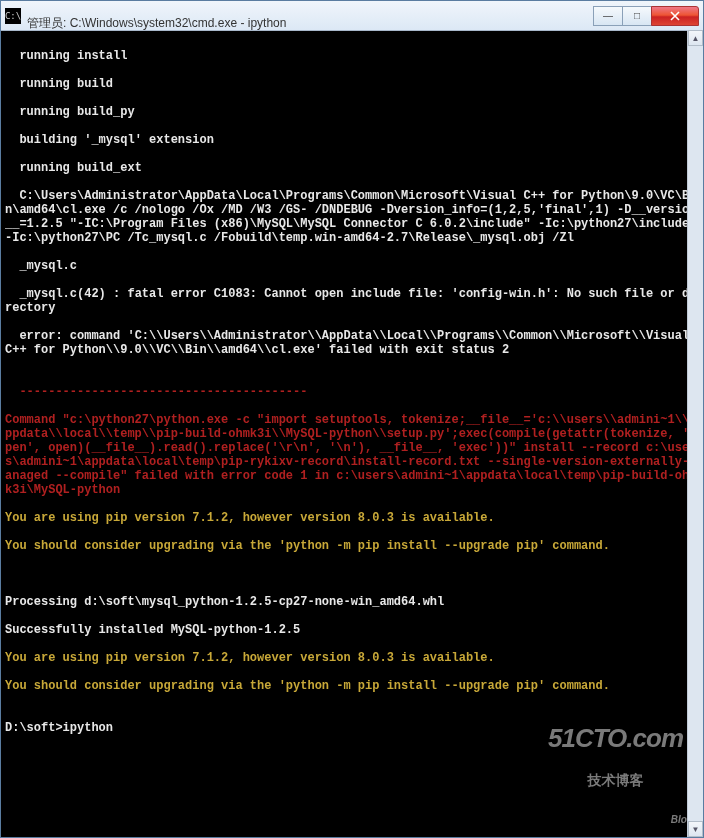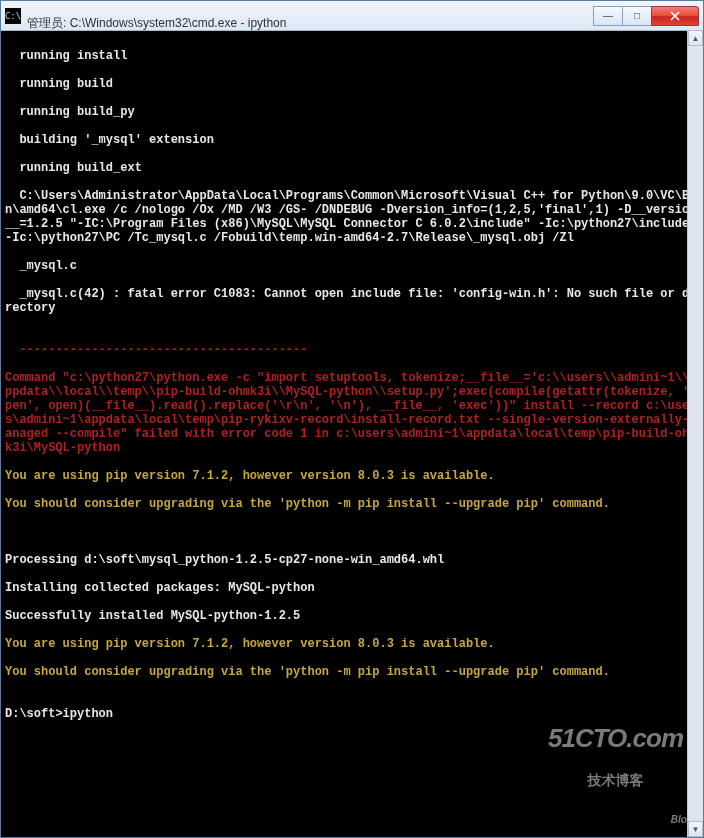--- a/index.html
+++ b/index.html
@@ -136,29 +136,29 @@
 
   <div class="terminal">
 <div class="l">  running install</div>
 <div class="l">  running build</div>
 <div class="l">  running build_py</div>
 <div class="l">  building '_mysql' extension</div>
 <div class="l">  running build_ext</div>
 <div class="l">  C:\Users\Administrator\AppData\Local\Programs\Common\Microsoft\Visual C++ for Python\9.0\VC\Bin\amd64\cl.exe /c /nologo /Ox /MD /W3 /GS- /DNDEBUG -Dversion_info=(1,2,5,'final',1) -D__version__=1.2.5 "-IC:\Program Files (x86)\MySQL\MySQL Connector C 6.0.2\include" -Ic:\python27\include -Ic:\python27\PC /Tc_mysql.c /Fobuild\temp.win-amd64-2.7\Release\_mysql.obj /Zl</div>
 <div class="l">  _mysql.c</div>
 <div class="l">  _mysql.c(42) : fatal error C1083: Cannot open include file: 'config-win.h': No such file or directory</div>
+<div class="l">  error: command 'C:\\Users\\Administrator\\AppData\\Local\\Programs\\Common\\Microsoft\\Visual C++ for Python\\9.0\\VC\\Bin\\amd64\\cl.exe' failed with exit status 2</div>
 <div class="l"></div>
 <div class="dash">  ----------------------------------------</div>
 <div class="r">Command "c:\python27\python.exe -c "import setuptools, tokenize;__file__='c:\\users\\admini~1\\appdata\\local\\temp\\pip-build-ohmk3i\\MySQL-python\\setup.py';exec(compile(getattr(tokenize, 'open', open)(__file__).read().replace('\r\n', '\n'), __file__, 'exec'))" install --record c:\users\admini~1\appdata\local\temp\pip-rykixv-record\install-record.txt --single-version-externally-managed --compile" failed with error code 1 in c:\users\admini~1\appdata\local\temp\pip-build-ohmk3i\MySQL-python</div>
 <div class="y">You are using pip version 7.1.2, however version 8.0.3 is available.</div>
 <div class="y">You should consider upgrading via the 'python -m pip install --upgrade pip' command.</div>
 <div class="l"></div>
 <div class="l"></div>
 <div class="l">Processing d:\soft\mysql_python-1.2.5-cp27-none-win_amd64.whl</div>
-<div class="l">Installing collected packages: MySQL-python</div>
 <div class="l">Successfully installed MySQL-python-1.2.5</div>
 <div class="y">You are using pip version 7.1.2, however version 8.0.3 is available.</div>
 <div class="y">You should consider upgrading via the 'python -m pip install --upgrade pip' command.</div>
 <div class="l"></div>
 <div class="l">D:\soft&gt;ipython</div>
 
 
 <div class="l"></div>
 
 

